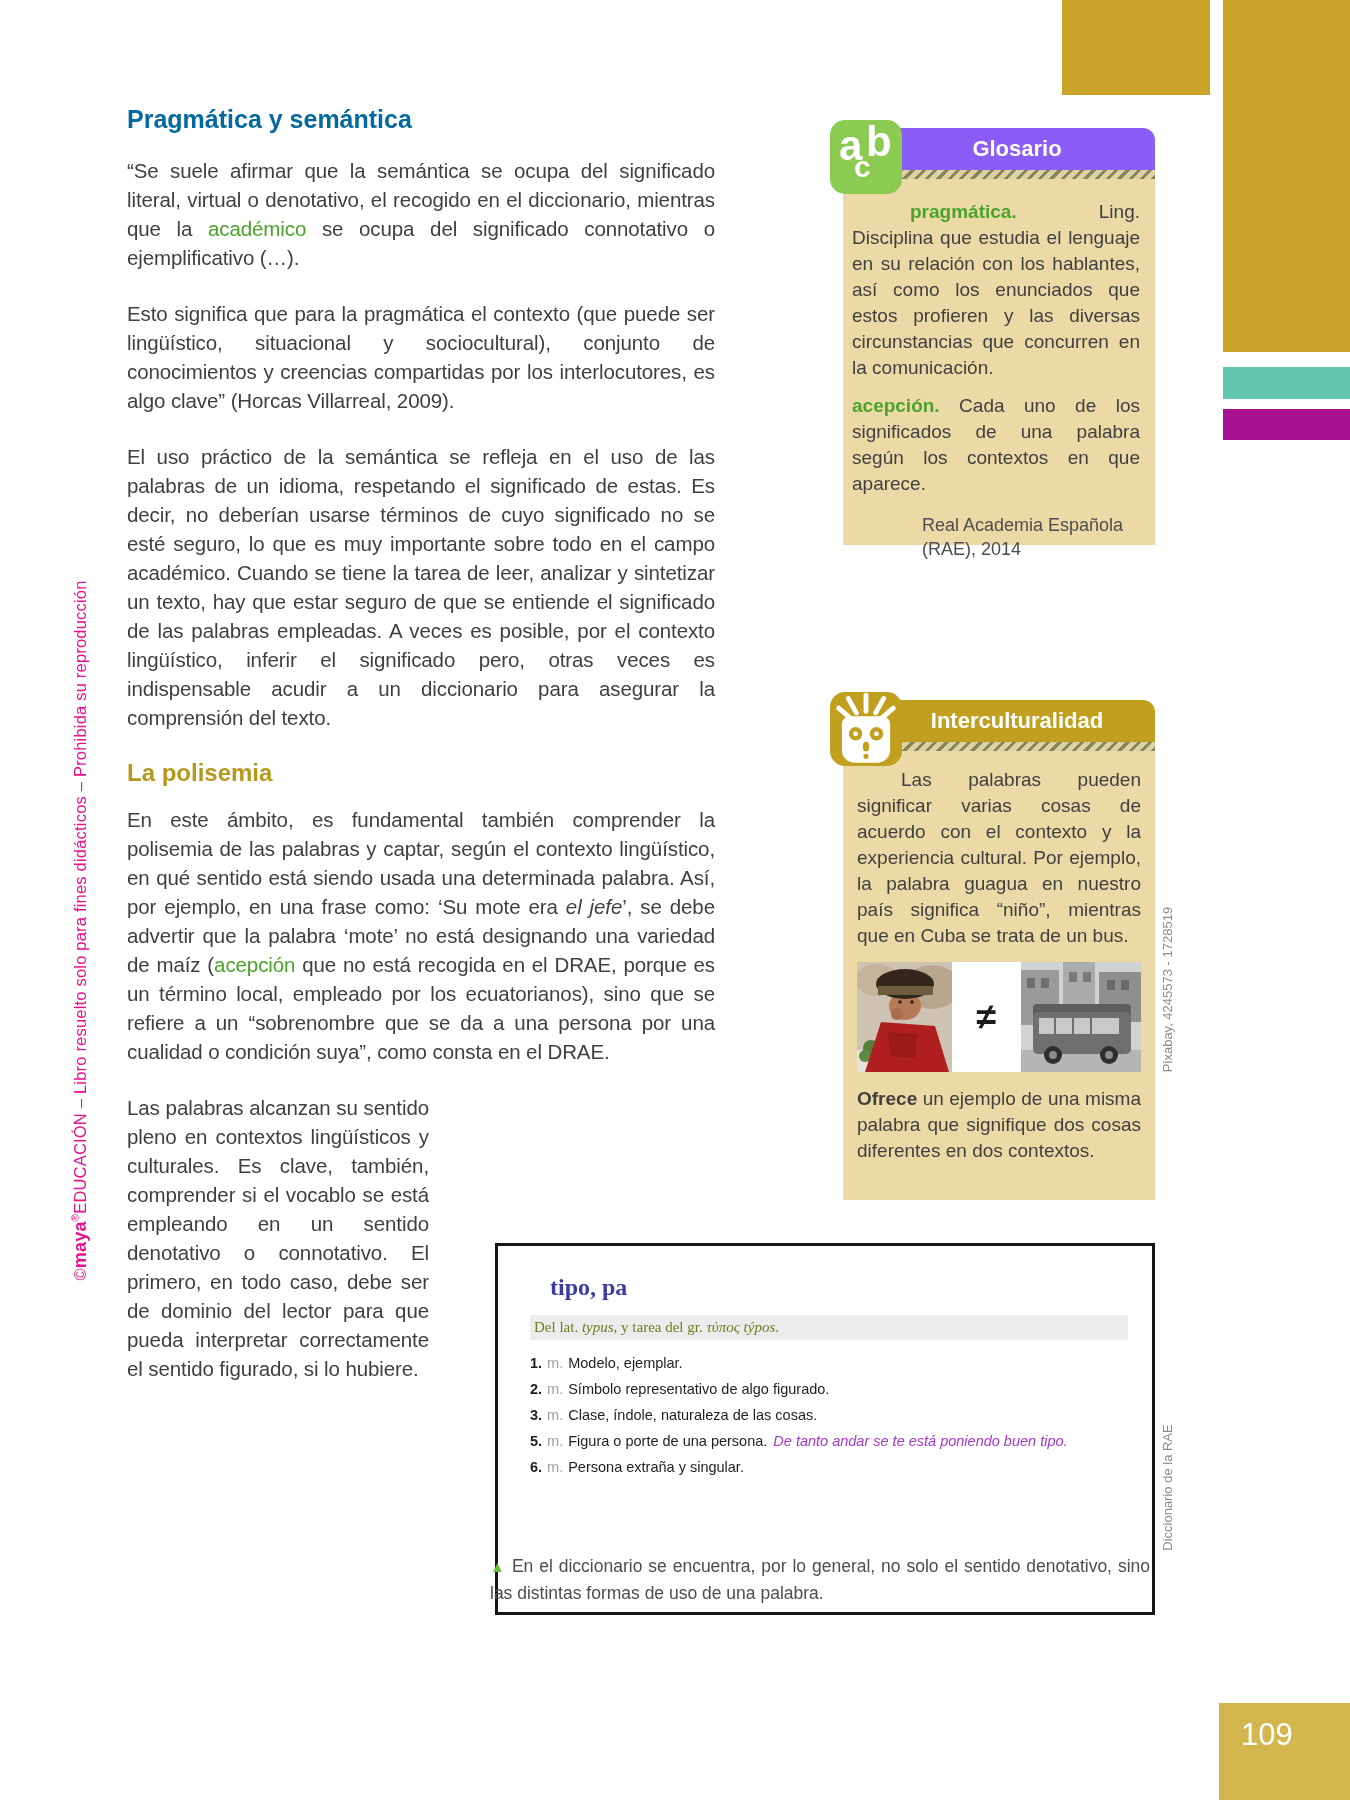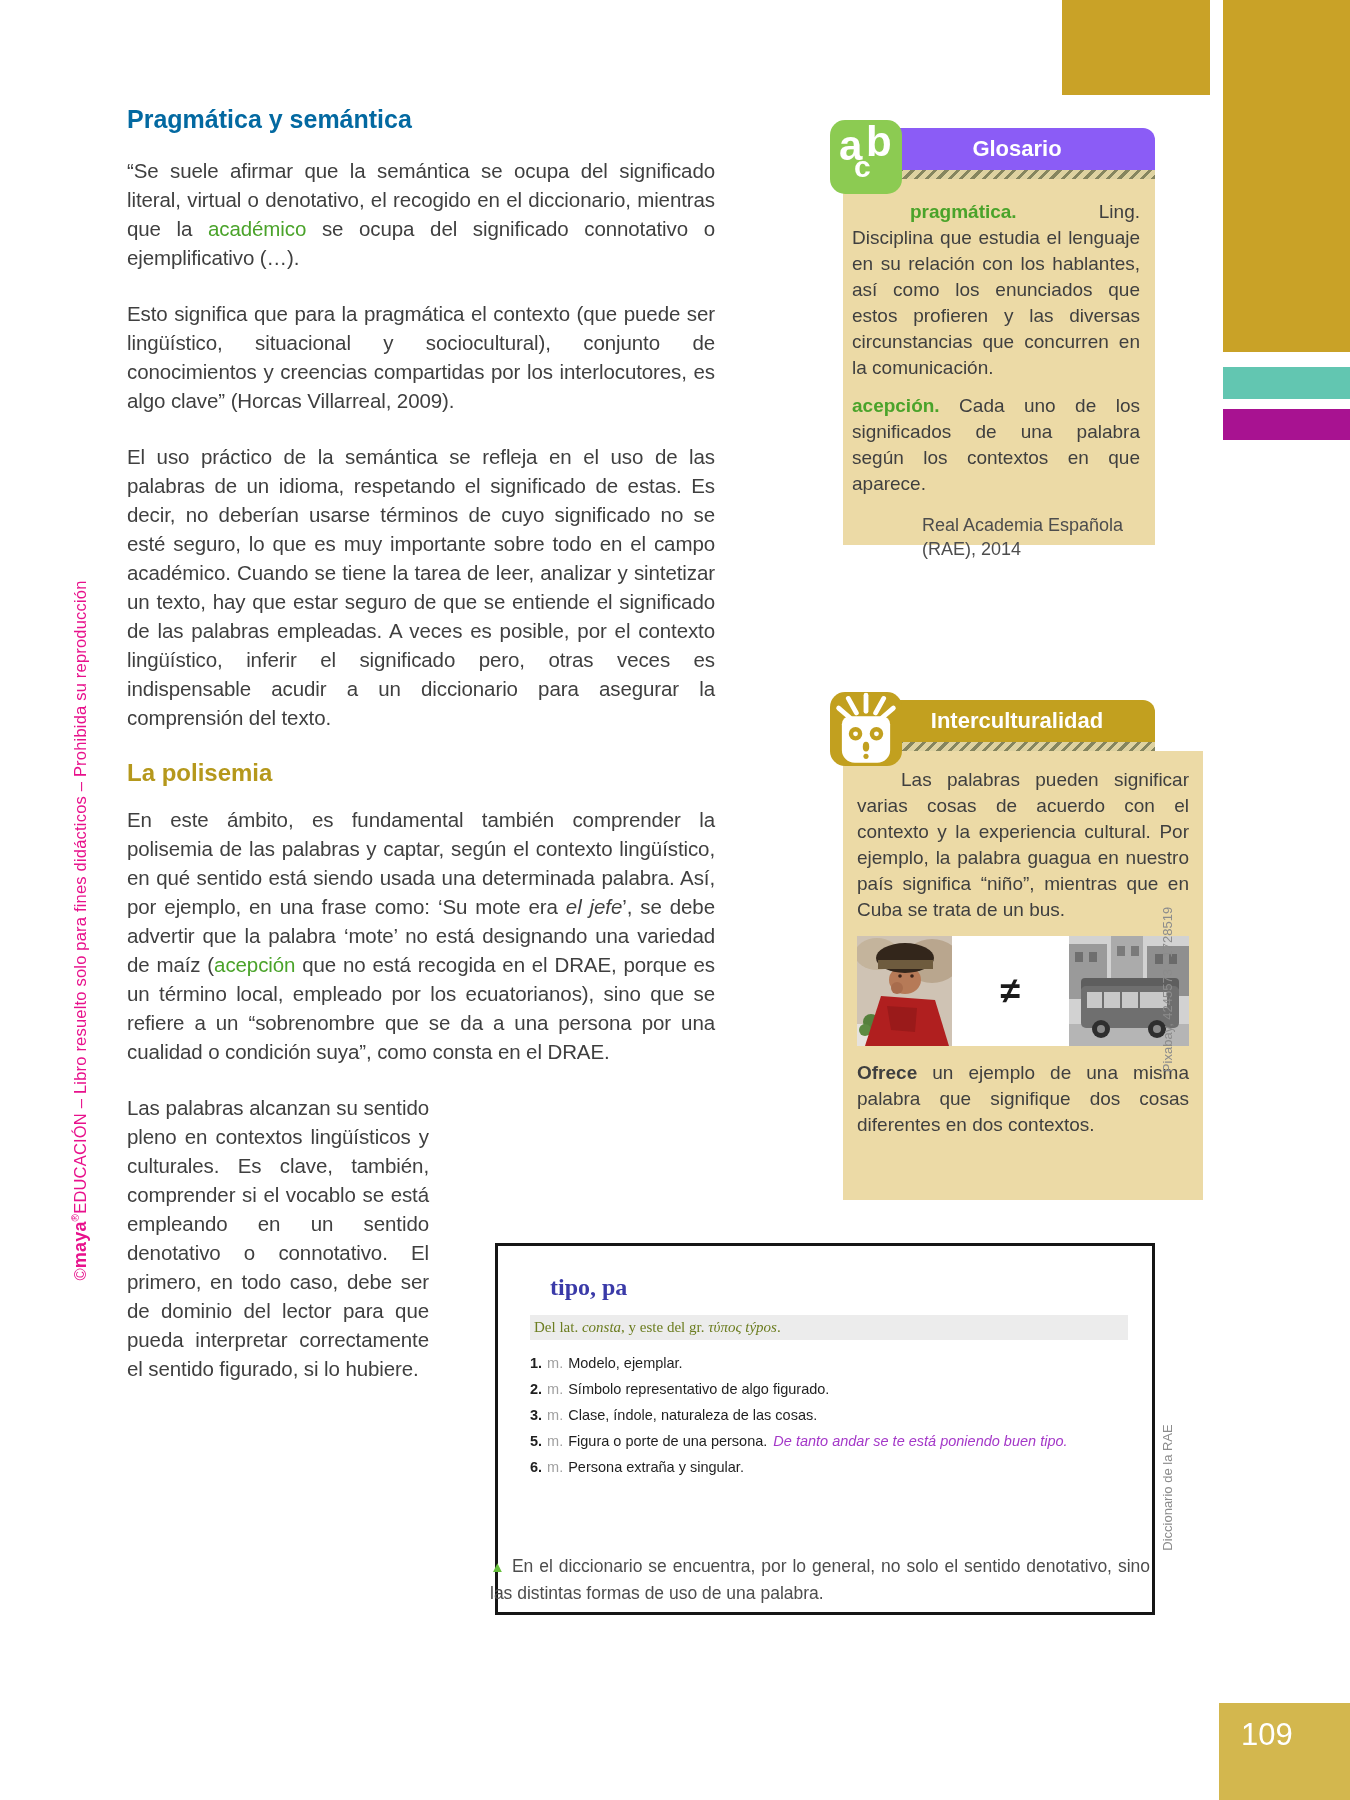--- a/index.html
+++ b/index.html
@@ -45,21 +45,21 @@
   .glos-icon .lb{position:absolute;left:36px;top:-2px;font-size:42px;}
   .glos-icon .lc{position:absolute;left:24px;top:30px;font-size:30px;}
   .glos-text{padding:20px 15px 0 9px;font-size:19px;line-height:26px;text-align:justify;}
   .glos-text p{margin:0 0 12px 0;}
   .glos-text .indent{text-indent:58px;}
   .glos-term{color:#4aa32a;font-weight:bold;}
   .glos-src{margin-top:16px;padding-left:70px;font-size:18px;color:#4d4d4d;line-height:24px;}
 
   .inter-bar{background:#c2a01f;top:700px;}
   .inter-hatch{top:742px;}
-  .inter-body{left:843px;top:751px;width:360px;height:449px;}
+  .inter-body{left:843px;top:751px;width:312px;height:449px;}
   .inter-icon{background:#c2a01f;top:692px;}
   .inter-text{padding:16px 14px 0 14px;font-size:19px;line-height:26px;text-align:justify;}
   .inter-text .indent{text-indent:44px;margin:0;}
   .photo-row{display:flex;align-items:center;margin:13px 14px 0 14px;height:110px;background:#fff;}
   .photo{height:110px;flex:none;}
   .neq{flex:1;text-align:center;font-size:36px;color:#1b1b1b;font-weight:bold;background:#fff;}
   .inter-caption{padding:14px 14px 0 14px;font-size:19px;line-height:26px;text-align:justify;}
   .inter-caption b{font-weight:bold;}
 
   
@@ -198,21 +198,21 @@
       <ellipse cx="22" cy="34" rx="2" ry="3" fill="#c2a01f"></ellipse>
       <circle cx="22" cy="40" r="1.6" fill="#c2a01f"></circle>
     </svg>
   </div>
 
   <div class="vcredit credit-pixabay">Pixabay, 4245573 - 1728519</div>
   <div class="vcredit credit-rae">Diccionario de la RAE</div>
 
   <div class="dict-box">
     <div class="dict-head">tipo, pa</div>
-    <div class="dict-ety"><span>Del lat. </span><span class="ital">consta</span><span>, y este del gr. </span><span class="ital">τύπος týpos</span><span>.</span></div>
+    <div class="dict-ety"><span>Del lat. </span><span class="ital">typus</span><span>, y tarea del gr. </span><span class="ital">τύπος týpos</span><span>.</span></div>
     <div class="dict-entries">
       <div class="dict-entry"><span class="dnum">1.</span><span class="dabbr">m.</span><span>Modelo, ejemplar.</span></div>
       <div class="dict-entry"><span class="dnum">2.</span><span class="dabbr">m.</span><span>Símbolo representativo de algo figurado.</span></div>
       <div class="dict-entry"><span class="dnum">3.</span><span class="dabbr">m.</span><span>Clase, índole, naturaleza de las cosas.</span></div>
       <div class="dict-entry"><span class="dnum">5.</span><span class="dabbr">m.</span><span>Figura o porte de una persona.</span><span class="dexample">De tanto andar se te está poniendo buen tipo.</span></div>
       <div class="dict-entry"><span class="dnum">6.</span><span class="dabbr">m.</span><span>Persona extraña y singular.</span></div>
     </div>
   </div>
   <div class="fig-caption"><span class="tri">▲</span><span>En el diccionario se encuentra, por lo general, no solo el sentido denotativo, sino las distintas formas de uso de una palabra.</span></div>
 

